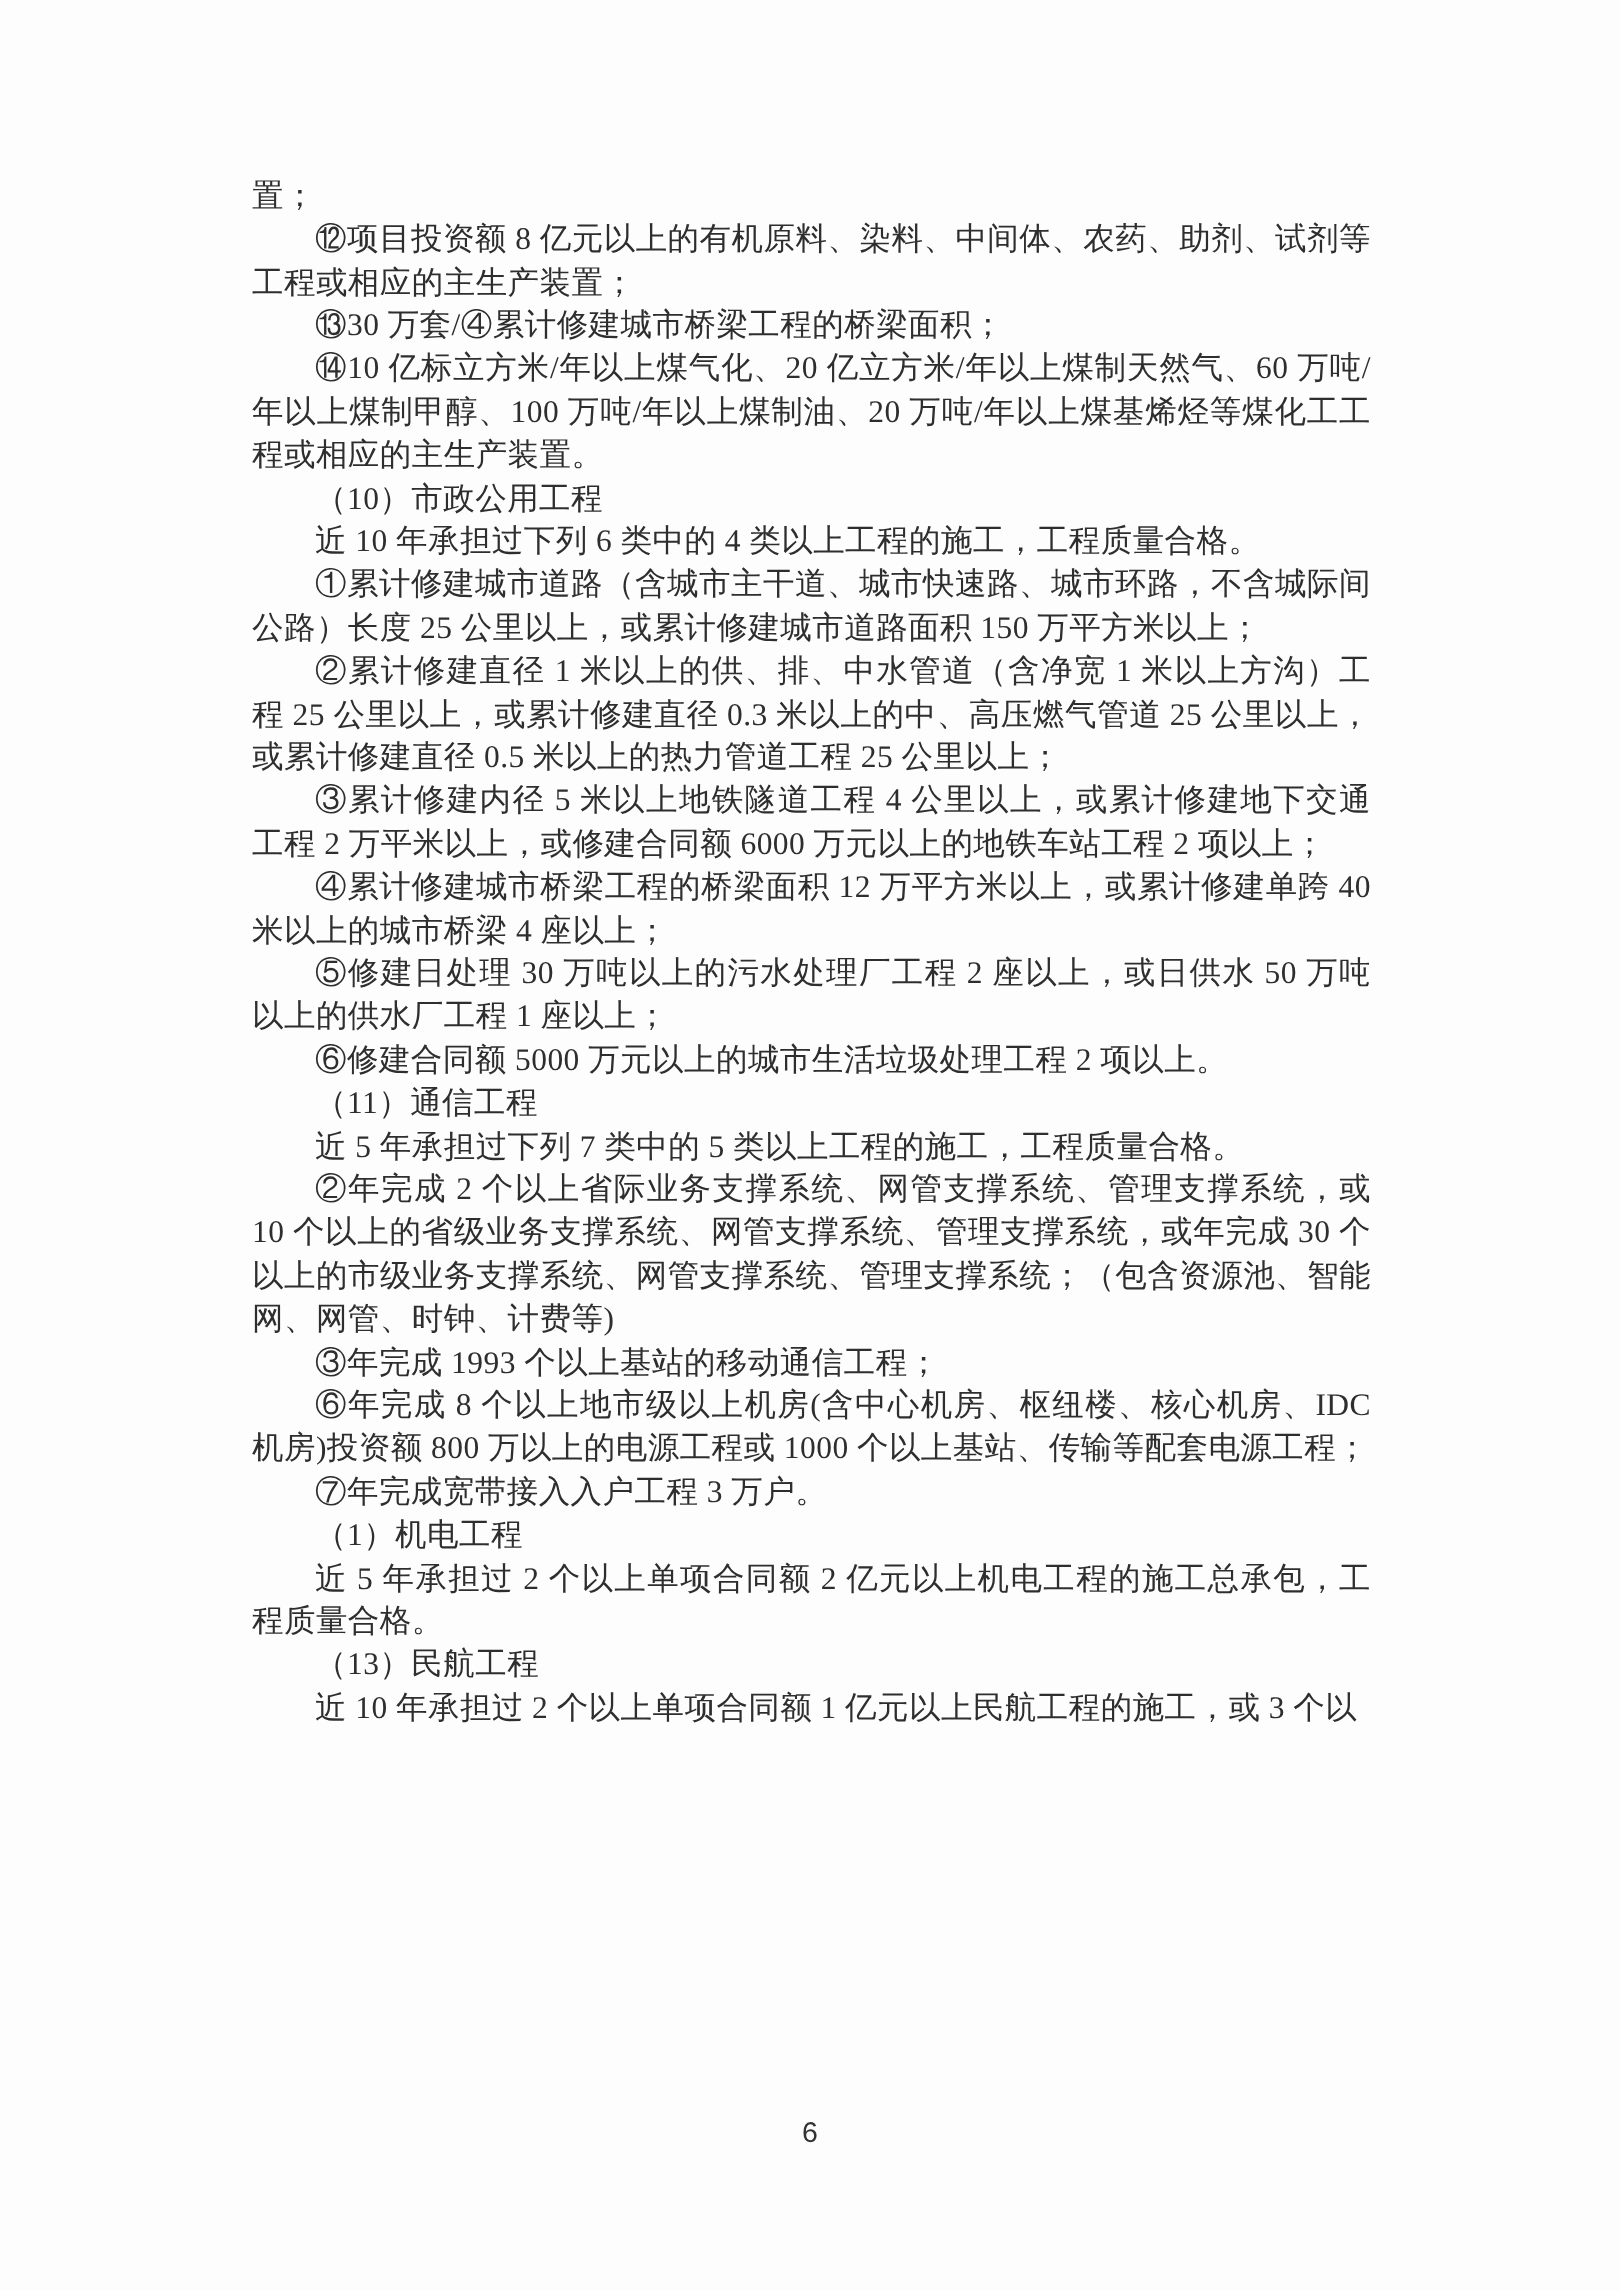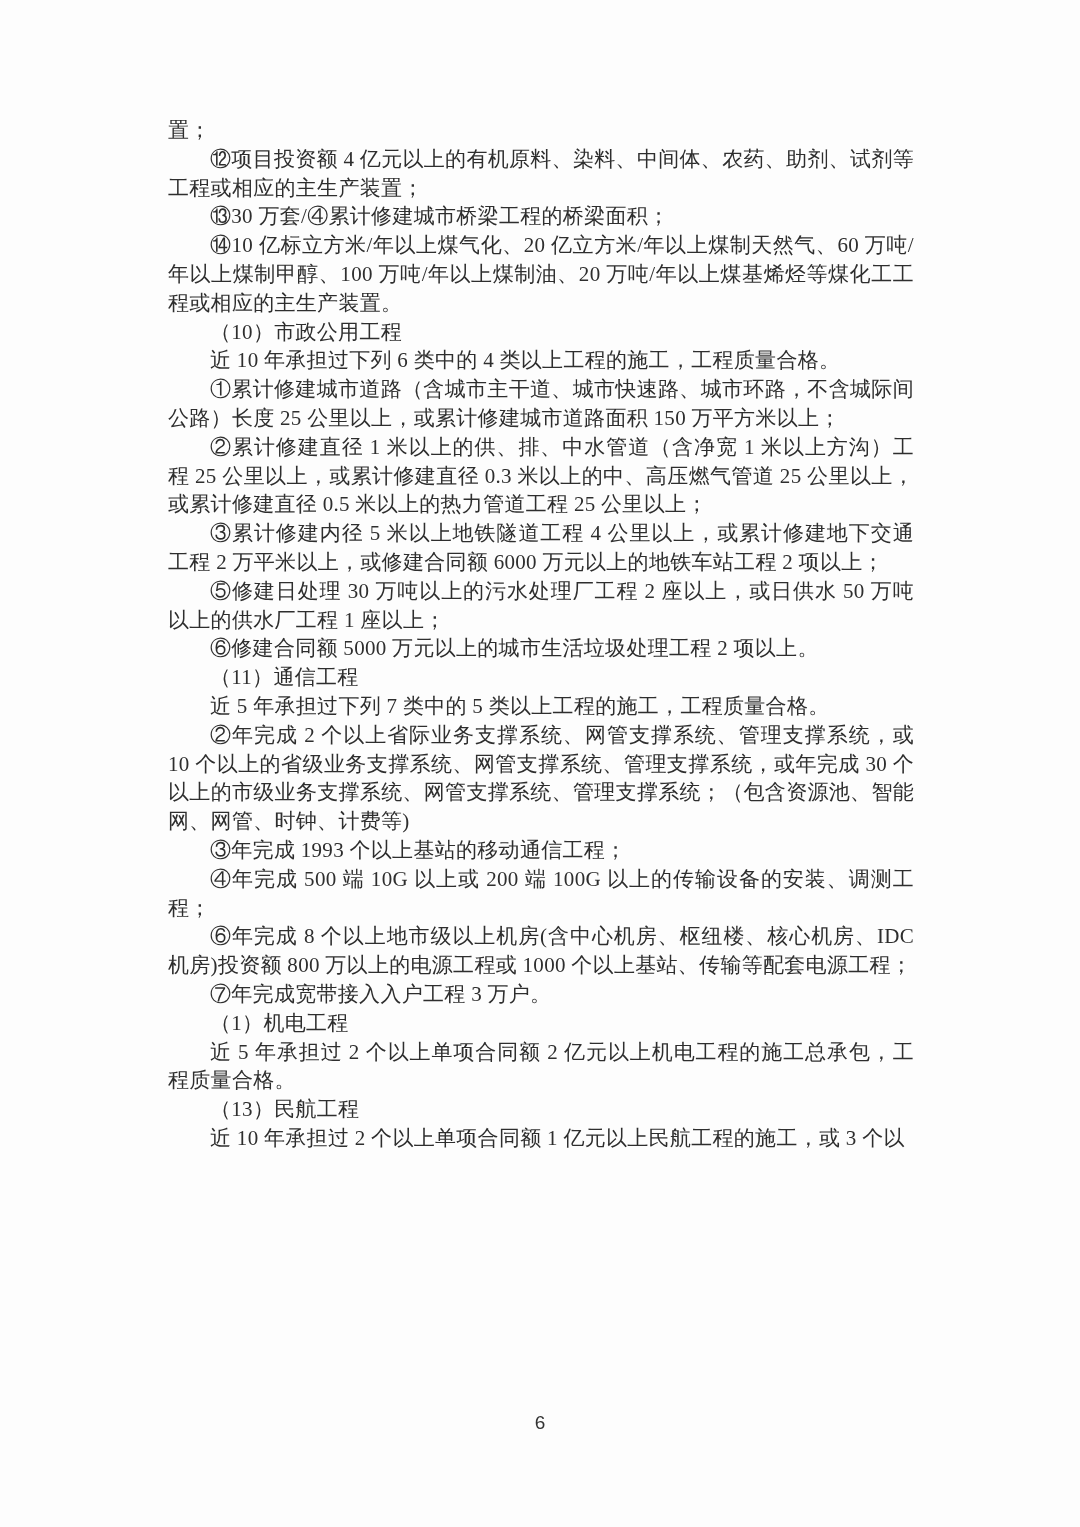--- a/index.html
+++ b/index.html
@@ -42,35 +42,35 @@
     color: #333333;
     font-family: "Liberation Sans", "DejaVu Sans", sans-serif;
   }
 </style>
 </head>
 <body>
 
 <div class="page">
   <div class="content">
       <p class="para no-indent">置；</p>
-      <p class="para">⑫项目投资额 4 亿元以上的有机原料、染料、中间体、农药、助剂、试剂等工程或相应的主生产装置；</p>
+      <p class="para">⑫项目投资额 8 亿元以上的有机原料、染料、中间体、农药、助剂、试剂等工程或相应的主生产装置；</p>
       <p class="para">⑬30 万套/④累计修建城市桥梁工程的桥梁面积；</p>
       <p class="para">⑭10 亿标立方米/年以上煤气化、20 亿立方米/年以上煤制天然气、60 万吨/年以上煤制甲醇、100 万吨/年以上煤制油、20 万吨/年以上煤基烯烃等煤化工工程或相应的主生产装置。</p>
       <p class="para">（10）市政公用工程</p>
       <p class="para">近 10 年承担过下列 6 类中的 4 类以上工程的施工，工程质量合格。</p>
       <p class="para">①累计修建城市道路（含城市主干道、城市快速路、城市环路，不含城际间公路）长度 25 公里以上，或累计修建城市道路面积 150 万平方米以上；</p>
       <p class="para">②累计修建直径 1 米以上的供、排、中水管道（含净宽 1 米以上方沟）工程 25 公里以上，或累计修建直径 0.3 米以上的中、高压燃气管道 25 公里以上，或累计修建直径 0.5 米以上的热力管道工程 25 公里以上；</p>
       <p class="para">③累计修建内径 5 米以上地铁隧道工程 4 公里以上，或累计修建地下交通工程 2 万平米以上，或修建合同额 6000 万元以上的地铁车站工程 2 项以上；</p>
+      <p class="para">④累计修建城市桥梁工程的桥梁面积 12 万平方米以上，或累计修建单跨 40 米以上的城市桥梁 4 座以上；</p>
       <p class="para">⑤修建日处理 30 万吨以上的污水处理厂工程 2 座以上，或日供水 50 万吨以上的供水厂工程 1 座以上；</p>
       <p class="para">⑥修建合同额 5000 万元以上的城市生活垃圾处理工程 2 项以上。</p>
       <p class="para">（11）通信工程</p>
       <p class="para">近 5 年承担过下列 7 类中的 5 类以上工程的施工，工程质量合格。</p>
       <p class="para">②年完成 2 个以上省际业务支撑系统、网管支撑系统、管理支撑系统，或 10 个以上的省级业务支撑系统、网管支撑系统、管理支撑系统，或年完成 30 个以上的市级业务支撑系统、网管支撑系统、管理支撑系统；（包含资源池、智能网、网管、时钟、计费等)</p>
       <p class="para">③年完成 1993 个以上基站的移动通信工程；</p>
-      <p class="para">④年完成 500 端 10G 以上或 200 端 100G 以上的传输设备的安装、调测工程；</p>
       <p class="para">⑥年完成 8 个以上地市级以上机房(含中心机房、枢纽楼、核心机房、IDC 机房)投资额 800 万以上的电源工程或 1000 个以上基站、传输等配套电源工程；</p>
       <p class="para">⑦年完成宽带接入入户工程 3 万户。</p>
       <p class="para">（1）机电工程</p>
       <p class="para">近 5 年承担过 2 个以上单项合同额 2 亿元以上机电工程的施工总承包，工程质量合格。</p>
       <p class="para">（13）民航工程</p>
       <p class="para">近 10 年承担过 2 个以上单项合同额 1 亿元以上民航工程的施工，或 3 个以</p>
     </div>
   <div class="page-number">6</div>
 </div>
 

